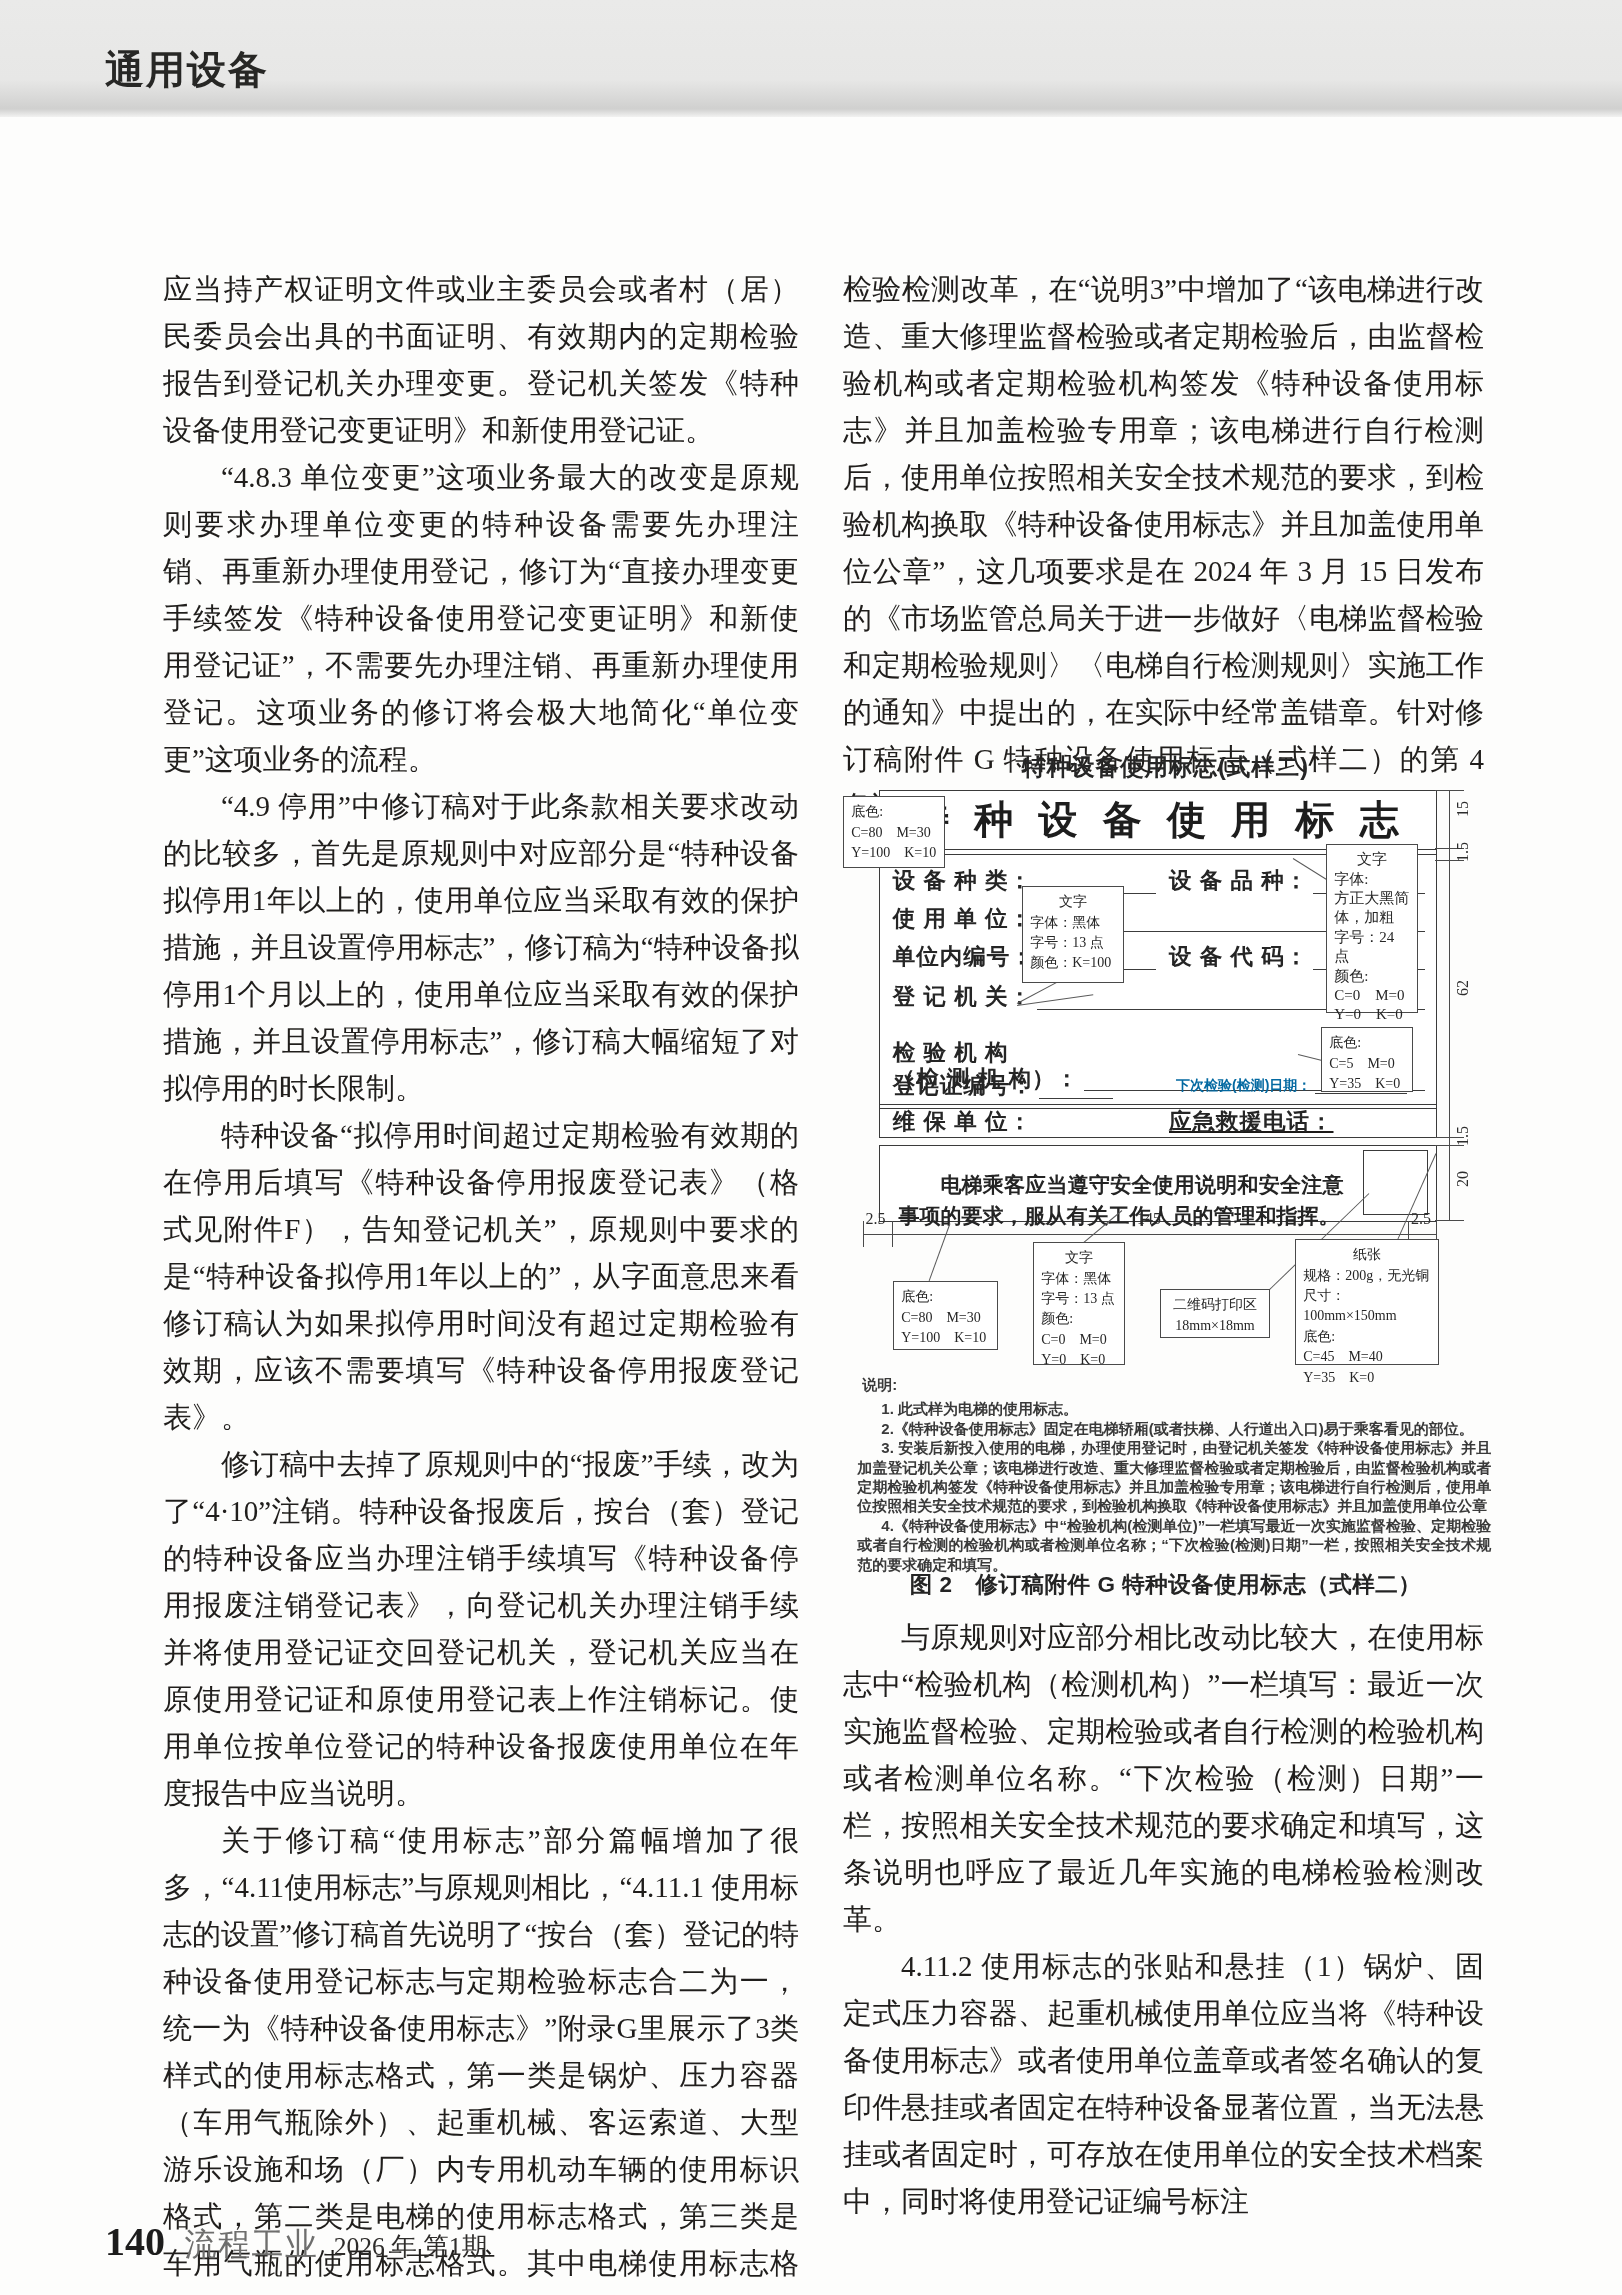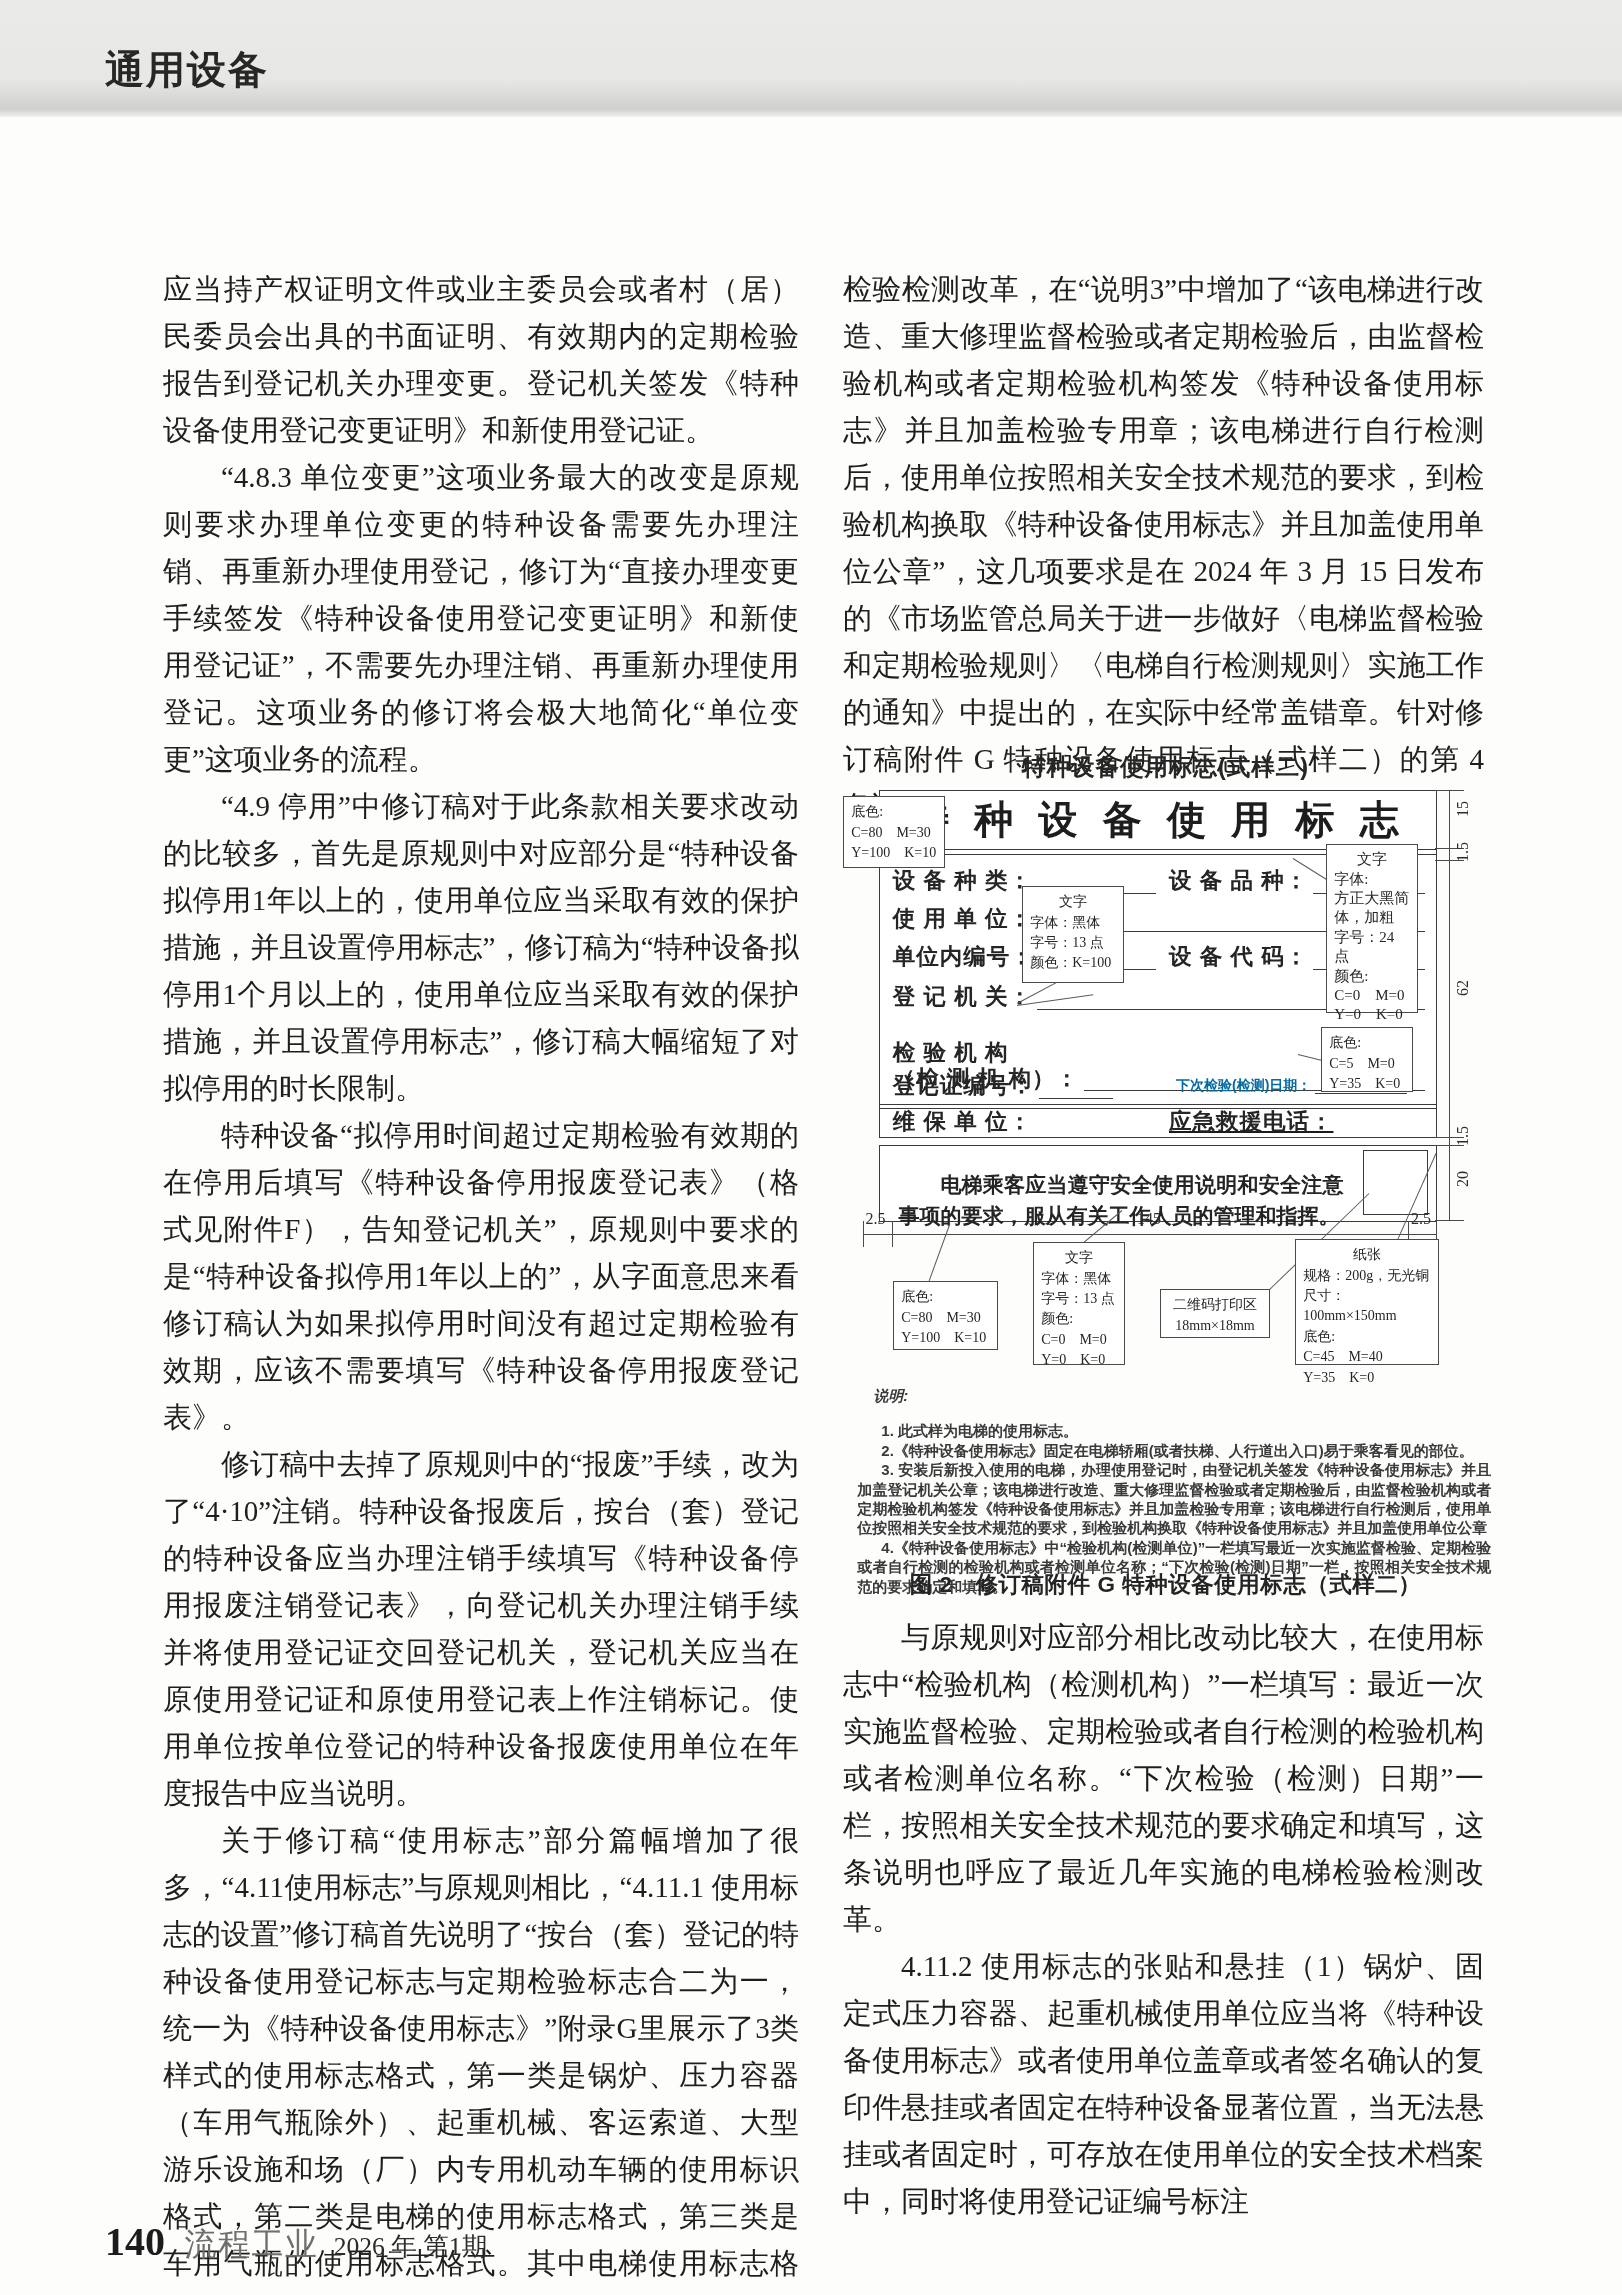--- a/index.html
+++ b/index.html
@@ -121,21 +121,21 @@
   .co-bc3{left:317px;top:542px;width:110px;height:49px;text-align:center;}
   .co-bc4{left:452px;top:492px;width:144px;height:126px;}
   .leader{position:absolute;height:1px;background:#5a5a5a;transform-origin:0 50%;}
   
   .notes{
     position:absolute;left:14.3px;top:623px;width:634px;
     font-family:"Liberation Sans","DejaVu Sans",sans-serif;
     font-weight:600;font-size:15px;line-height:19.4px;color:#3a3a3a;
     text-align:justify;word-break:break-all;
   }
-  .notes .nt{margin:16px;font-style:italic;}
+  .notes .nt{margin:5px;}
   .notes .ni{margin:0;text-indent:1.6em;}
   .fig-caption{
     position:absolute;left:0;top:822px;width:100%;text-align:center;
     font-family:"Liberation Sans","DejaVu Sans",sans-serif;
     font-weight:bold;font-size:22.5px;color:#242424;letter-spacing:0.5px;
   }
   
   .footer{position:absolute;left:105px;top:2218px;display:flex;align-items:baseline;}
   .pageno{font-family:"Liberation Serif","DejaVu Serif",serif;font-weight:bold;font-size:40px;color:#1c1c1c;}
   .mag{font-family:"Liberation Sans","DejaVu Sans",sans-serif;font-weight:400;font-size:32px;color:#6e6e6d;margin-left:19.4px;letter-spacing:1.5px;}

